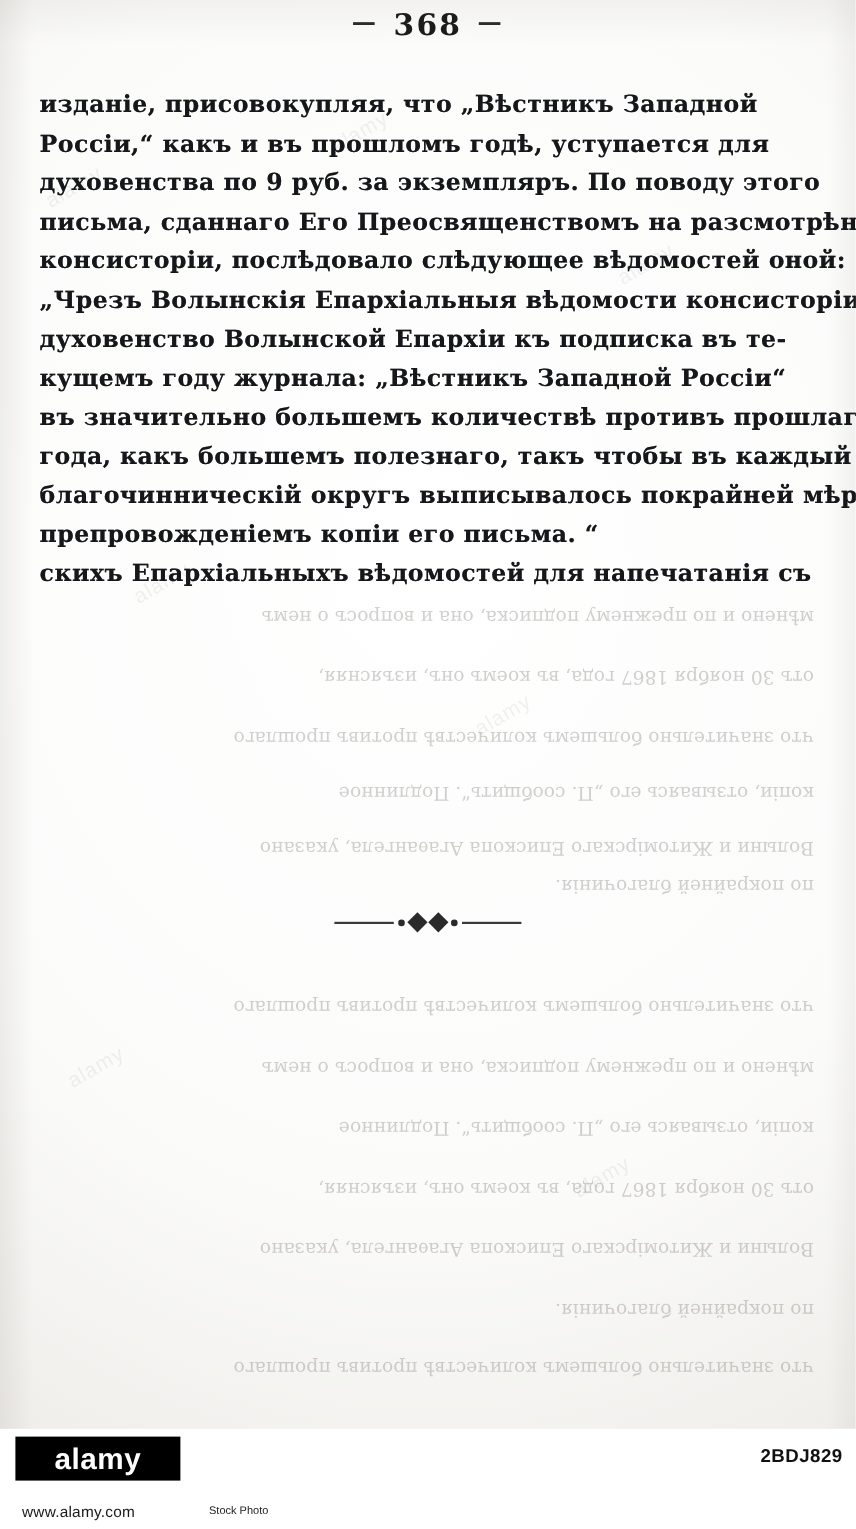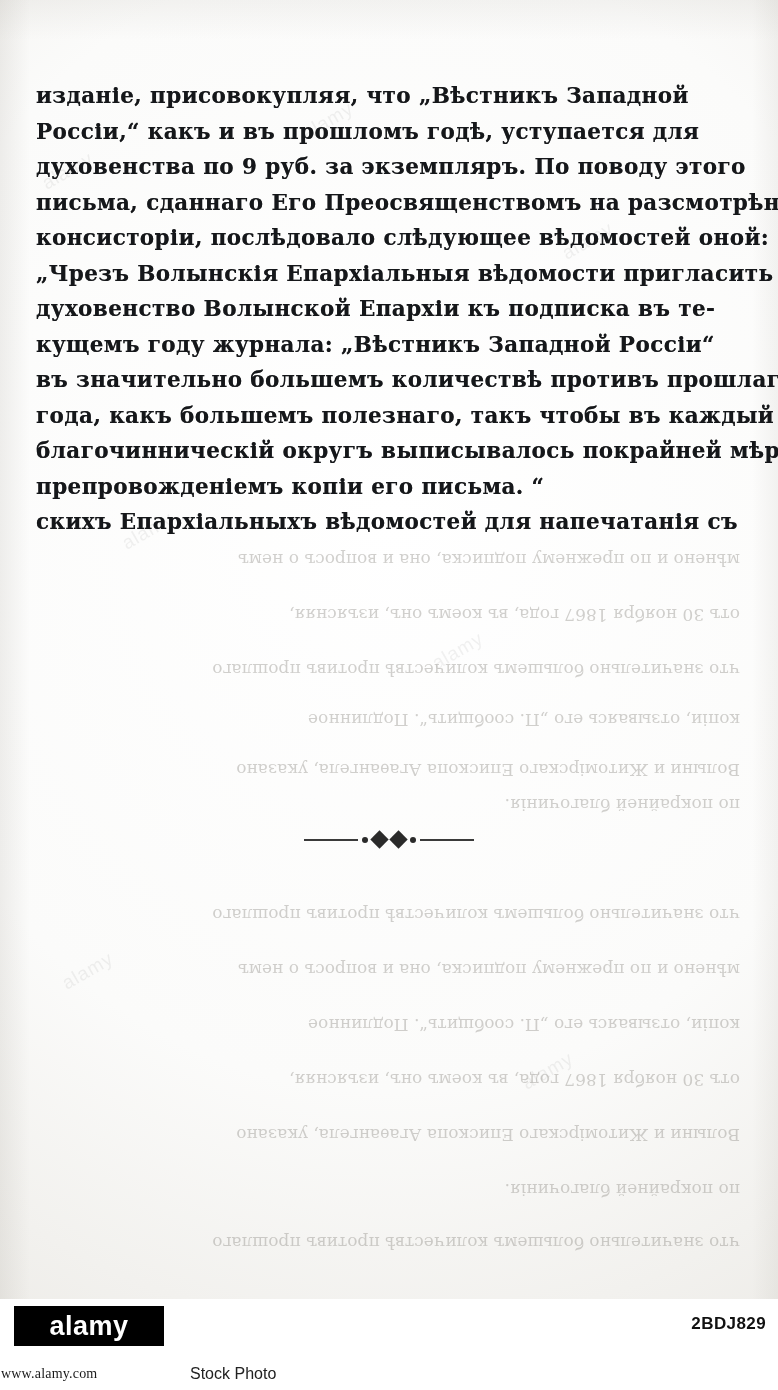--- a/index.html
+++ b/index.html
@@ -176,34 +176,34 @@
     right: 12px;
     top: 14px;
     font-family: "Liberation Sans", sans-serif;
     font-size: 17px;
     font-weight: bold;
     color: #111111;
     letter-spacing: 0.4px;
   }
   .wm-url {
     position: absolute;
-    left: 1px;
+    left: 20px;
     bottom: 8px;
-    font-family: Liberation Serif, serif;
+    font-family: Liberation Sans, sans-serif;
     font-size: 14px;
     color: #1a1a1a;
     letter-spacing: 0.2px;
   }
   .wm-caption {
     position: absolute;
     left: 190px;
     bottom: 8px;
     right: 10px;
     font-family: "Liberation Sans", sans-serif;
-    font-size: 16px;
+    font-size: 10px;
     color: #222222;
     line-height: 16px;
     overflow: hidden;
     white-space: nowrap;
     text-overflow: ellipsis;
   }
 
   
   .wm-tiles {
     position: absolute;
@@ -245,28 +245,31 @@
   <div class="ghost rot" style="top:790px;">по покрайней благочинія.</div>
 
   <div class="ghost rot" style="top:900px;">что значительно большемъ количествѣ противъ прошлаго</div>
   <div class="ghost rot" style="top:955px;">мѣнено и по прежнему подписка, она и вопросъ о немъ</div>
   <div class="ghost rot" style="top:1010px;">копіи, отзываясь его „П. сообщить“. Подлинное</div>
   <div class="ghost rot" style="top:1065px;">отъ 30 ноября 1867 года, въ коемъ онъ, изъясняя,</div>
   <div class="ghost rot" style="top:1120px;">Волыни и Житомірскаго Епископа Агаѳангела, указано</div>
   <div class="ghost rot" style="top:1175px;">по покрайней благочинія.</div>
   <div class="ghost rot" style="top:1228px;">что значительно большемъ количествѣ противъ прошлаго</div>
 
+  <div class="page-number">
+    <span class="dash">—</span><span class="num">368</span><span class="dash">—</span>
+  </div>
 
   <div class="body-text">
     <span class="line">изданіе, присовокупляя, что „Вѣстникъ Западной</span>
     <span class="line">Россіи,“ какъ и въ прошломъ годѣ, уступается для</span>
     <span class="line">духовенства по 9 руб. за экземпляръ. По поводу этого</span>
     <span class="line">письма, сданнаго Его Преосвященствомъ на разсмотрѣніе</span>
     <span class="line">консисторіи, послѣдовало слѣдующее вѣдомостей оной:</span>
-    <span class="line">„Чрезъ Волынскія Епархіальныя вѣдомости пригласить</span>
+    <span class="line">„Чрезъ Волынскія Епархіальныя вѣдомости консисторіи</span>
     <span class="line">духовенство Волынской Епархіи къ подписка въ те-</span>
     <span class="line">кущемъ году журнала: „Вѣстникъ Западной Россіи“</span>
     <span class="line">въ значительно большемъ количествѣ противъ прошлаго</span>
     <span class="line">года, какъ большемъ полезнаго, такъ чтобы въ каждый</span>
     <span class="line">благочинническій округъ выписывалось покрайней мѣрѣ 3</span>
     <span class="line">препровожденіемъ копіи его письма. “</span>
     <span class="line">скихъ Епархіальныхъ вѣдомостей для напечатанія съ</span>
   </div>
 
   <div class="divider">

